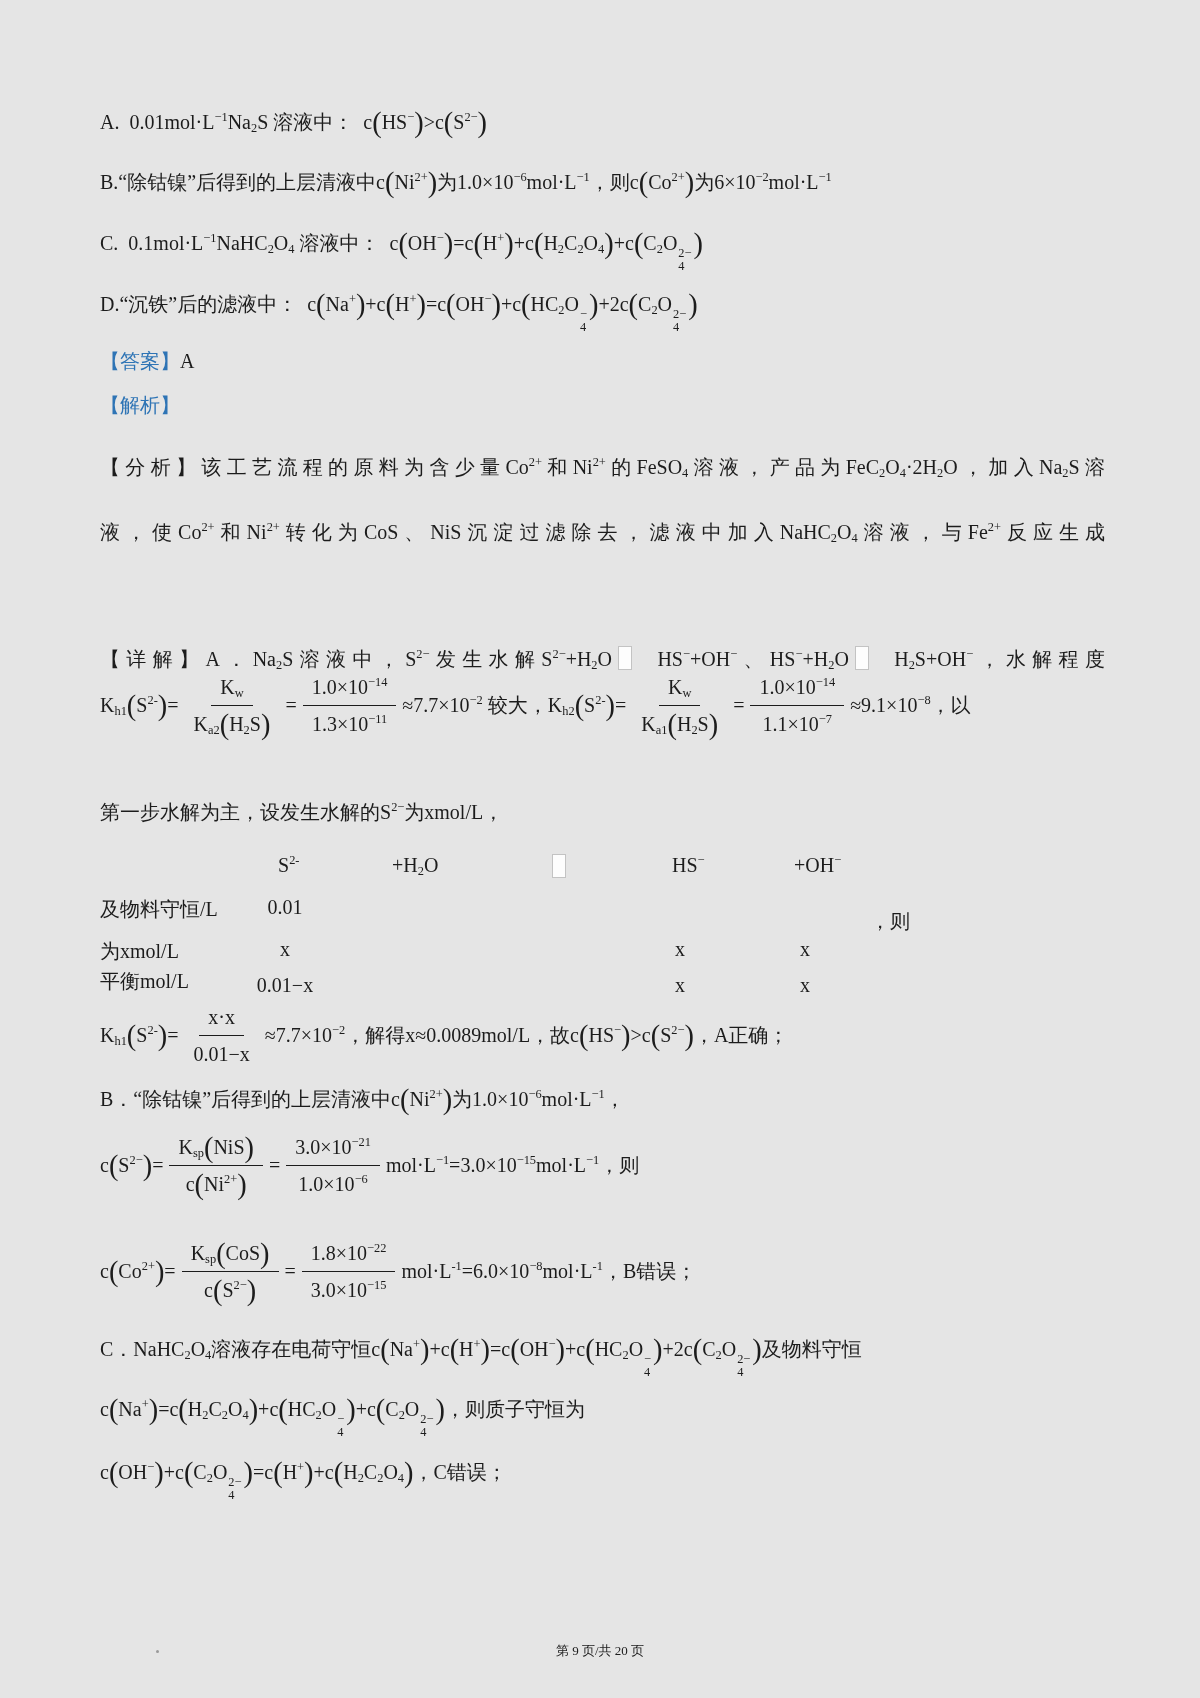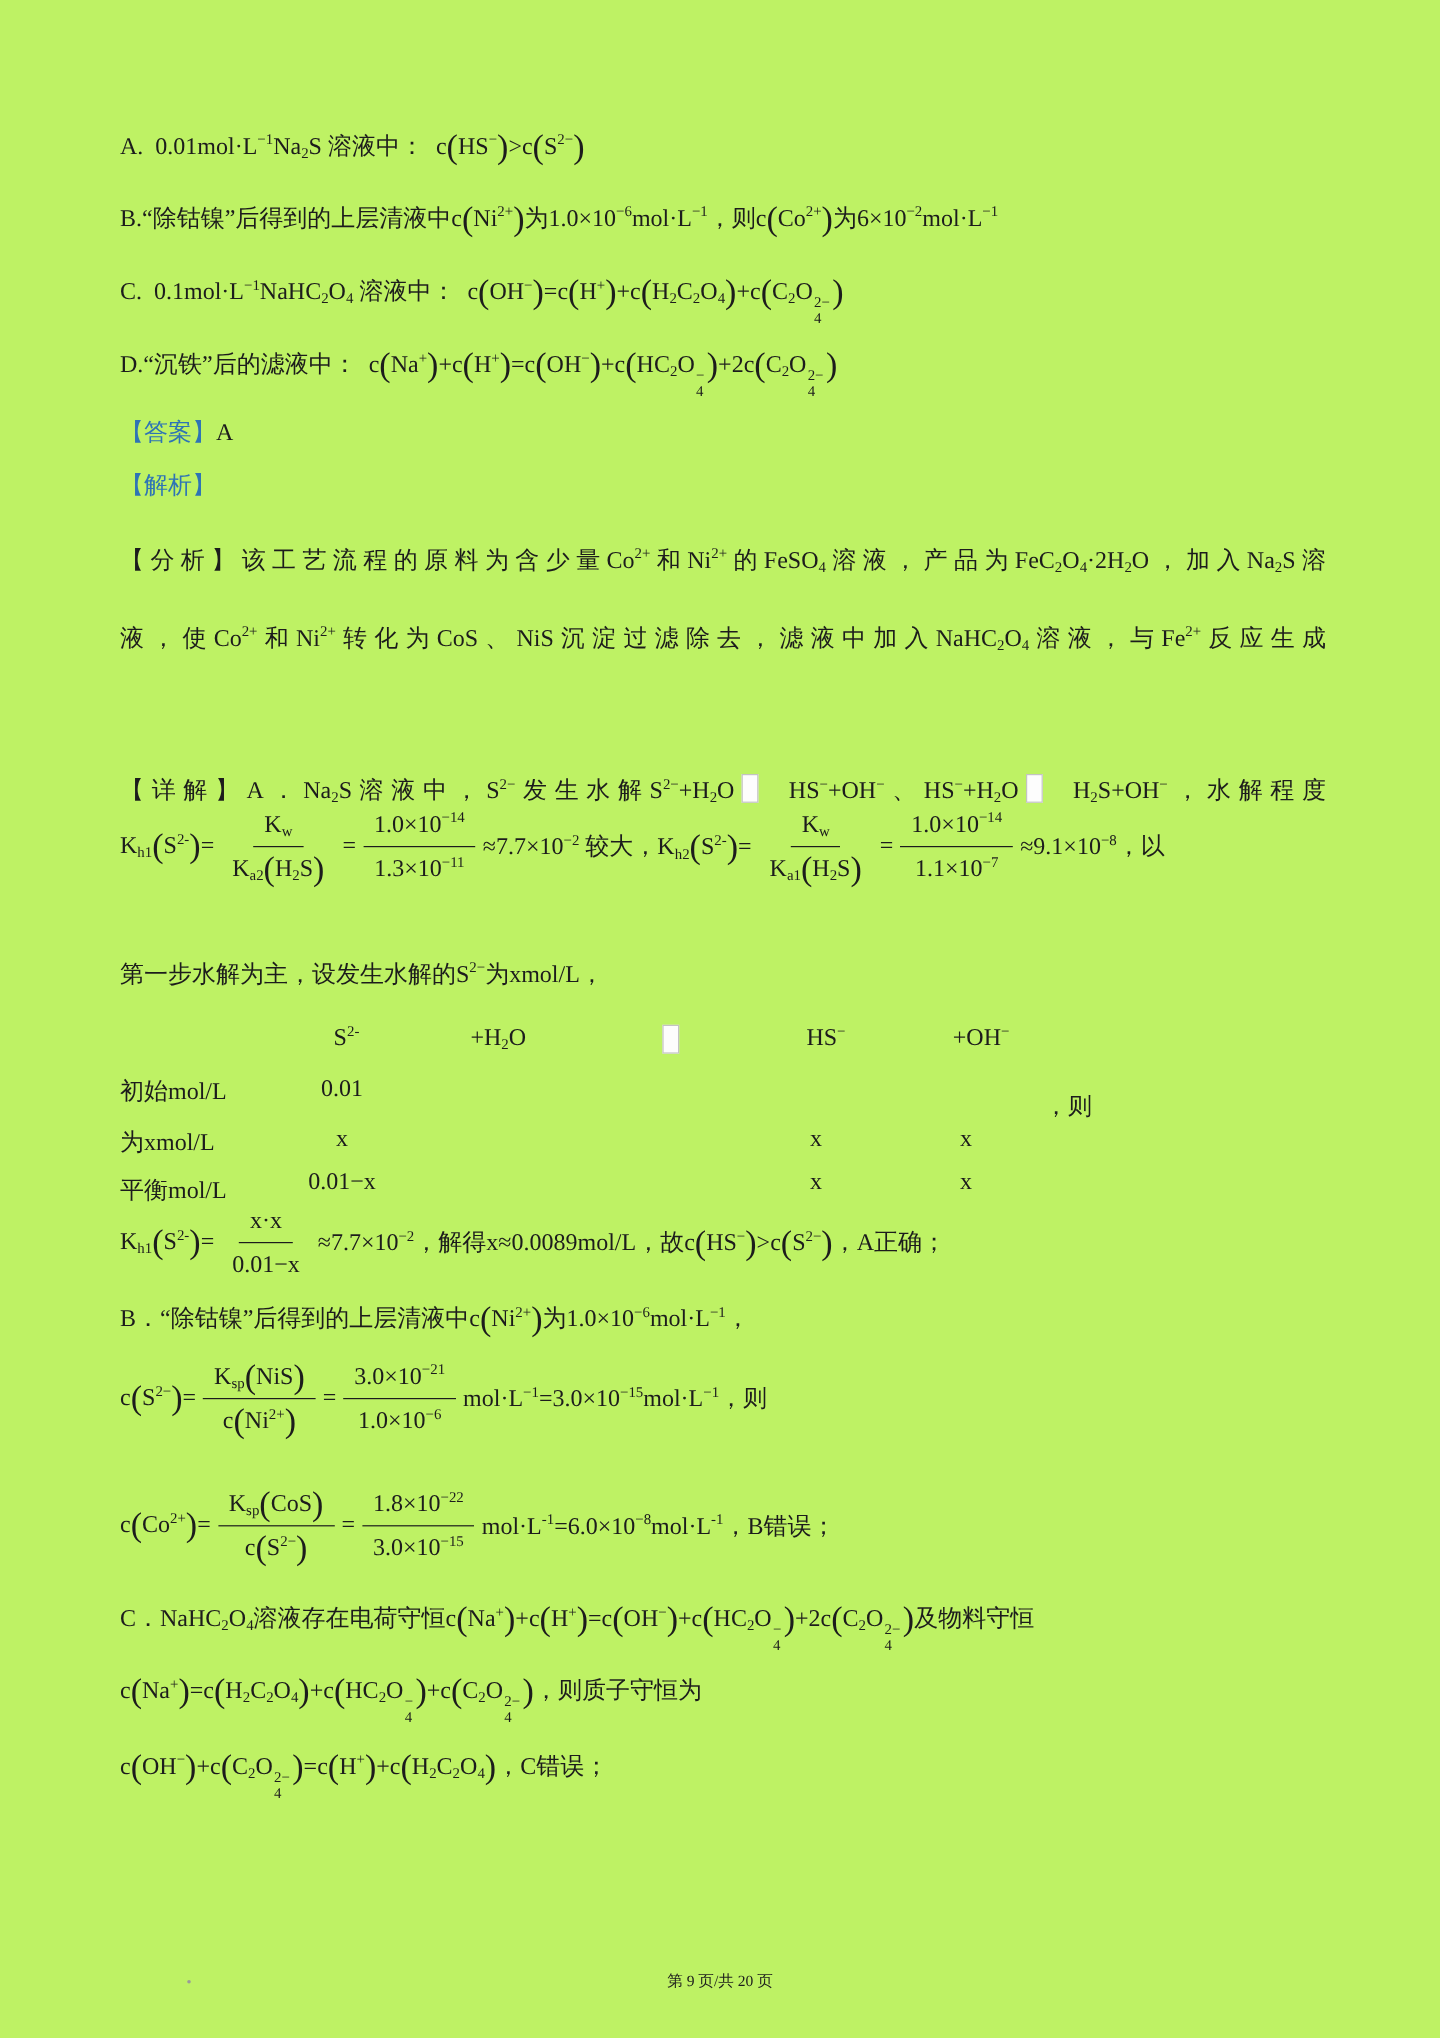--- a/index.html
+++ b/index.html
@@ -1,19 +1,19 @@
 <!DOCTYPE html>
 <html><head>
 <meta charset="utf-8">
 <style>
   html,body{margin:0;padding:0;background:#ffffff;}
   .page{
     position:relative;
     width:1200px;height:1698px;
-    background:#bef264;
+    background:#e5e5e5;
     font-family:"Liberation Serif","DejaVu Serif",serif;
     color:#1c1c1c;
     font-size:20px;
     overflow:hidden;
   }
   .line{position:absolute;left:100px;width:1005px;line-height:34px;white-space:nowrap;}
   .wrapline{position:absolute;left:100px;width:1005px;line-height:34px;margin-top:12px;}
   .justify{text-align:justify;text-align-last:justify;white-space:normal;}
   .fline{position:absolute;left:100px;display:flex;align-items:center;white-space:nowrap;}
   .rt sup{font-size:0.62em;line-height:0;vertical-align:0.62em;letter-spacing:0;}
@@ -89,29 +89,29 @@
 
   <div class="line rt" style="top:795px">第一步水解为主，设发生水解的S<sup>2−</sup>为xmol/L，</div>
 
   <div class="ice">
     <span class="ice-h rt" style="left:178px">S<sup>2-</sup></span>
     <span class="ice-h rt" style="left:292px">+H<sub>2</sub>O</span>
     <span class="ice-h rt" style="left:446px"><span class="eqbox"></span></span>
     <span class="ice-h rt" style="left:572px">HS<sup>−</sup></span>
     <span class="ice-h rt" style="left:694px">+OH<sup>−</sup></span>
 
-    <span class="ice-lab rt" style="left:0;top:46px">初始mol/L</span>
+    <span class="ice-lab rt" style="left:0;top:46px">及物料守恒/L</span>
     <span class="ice-val rt" style="left:125px;width:120px;top:46px">0.01</span>
 
     <span class="ice-lab rt" style="left:0;top:88px">为xmol/L</span>
     <span class="ice-val rt" style="left:125px;width:120px;top:88px">x</span>
     <span class="ice-val rt" style="left:530px;width:100px;top:88px">x</span>
     <span class="ice-val rt" style="left:655px;width:100px;top:88px">x</span>
 
-    <span class="ice-lab rt" style="left:0;top:128px">平衡mol/L</span>
+    <span class="ice-lab rt" style="left:0;top:118px">平衡mol/L</span>
     <span class="ice-val rt" style="left:125px;width:120px;top:124px">0.01−x</span>
     <span class="ice-val rt" style="left:530px;width:100px;top:124px">x</span>
     <span class="ice-val rt" style="left:655px;width:100px;top:124px">x</span>
 
     <span class="ice-lab rt" style="left:770px;top:58px">，则</span>
   </div>
 
   <div class="fline" style="top:1002px">
       <span class="rt">K<sub>h1</sub><span class="pr">(</span>S<sup>2-</sup><span class="pr">)</span>=</span>
       <span class="frac rt">

